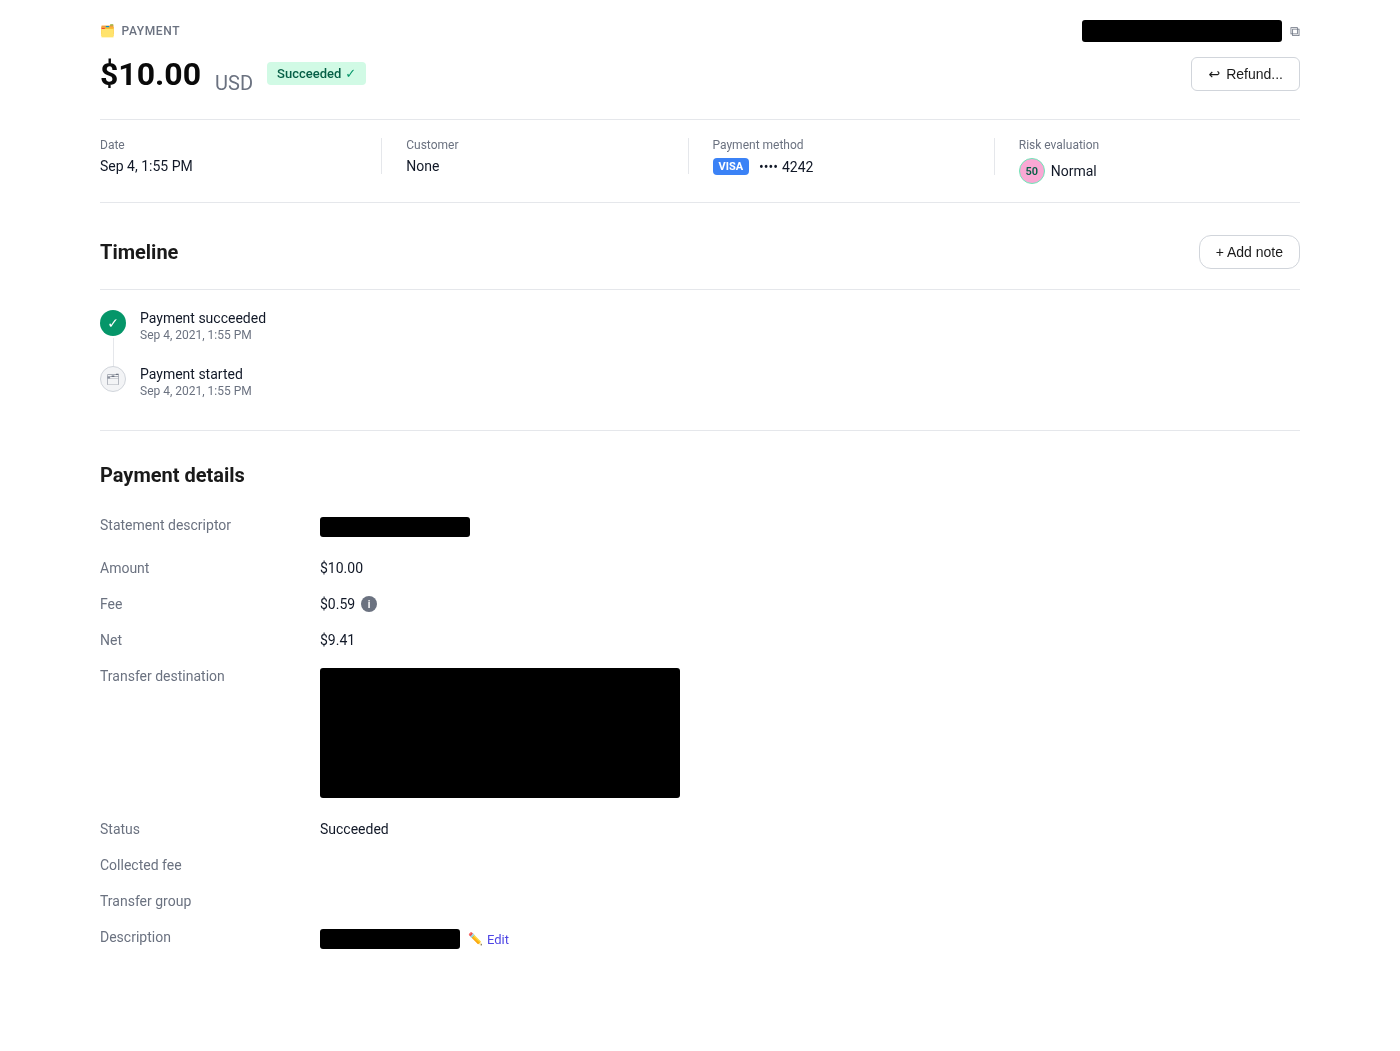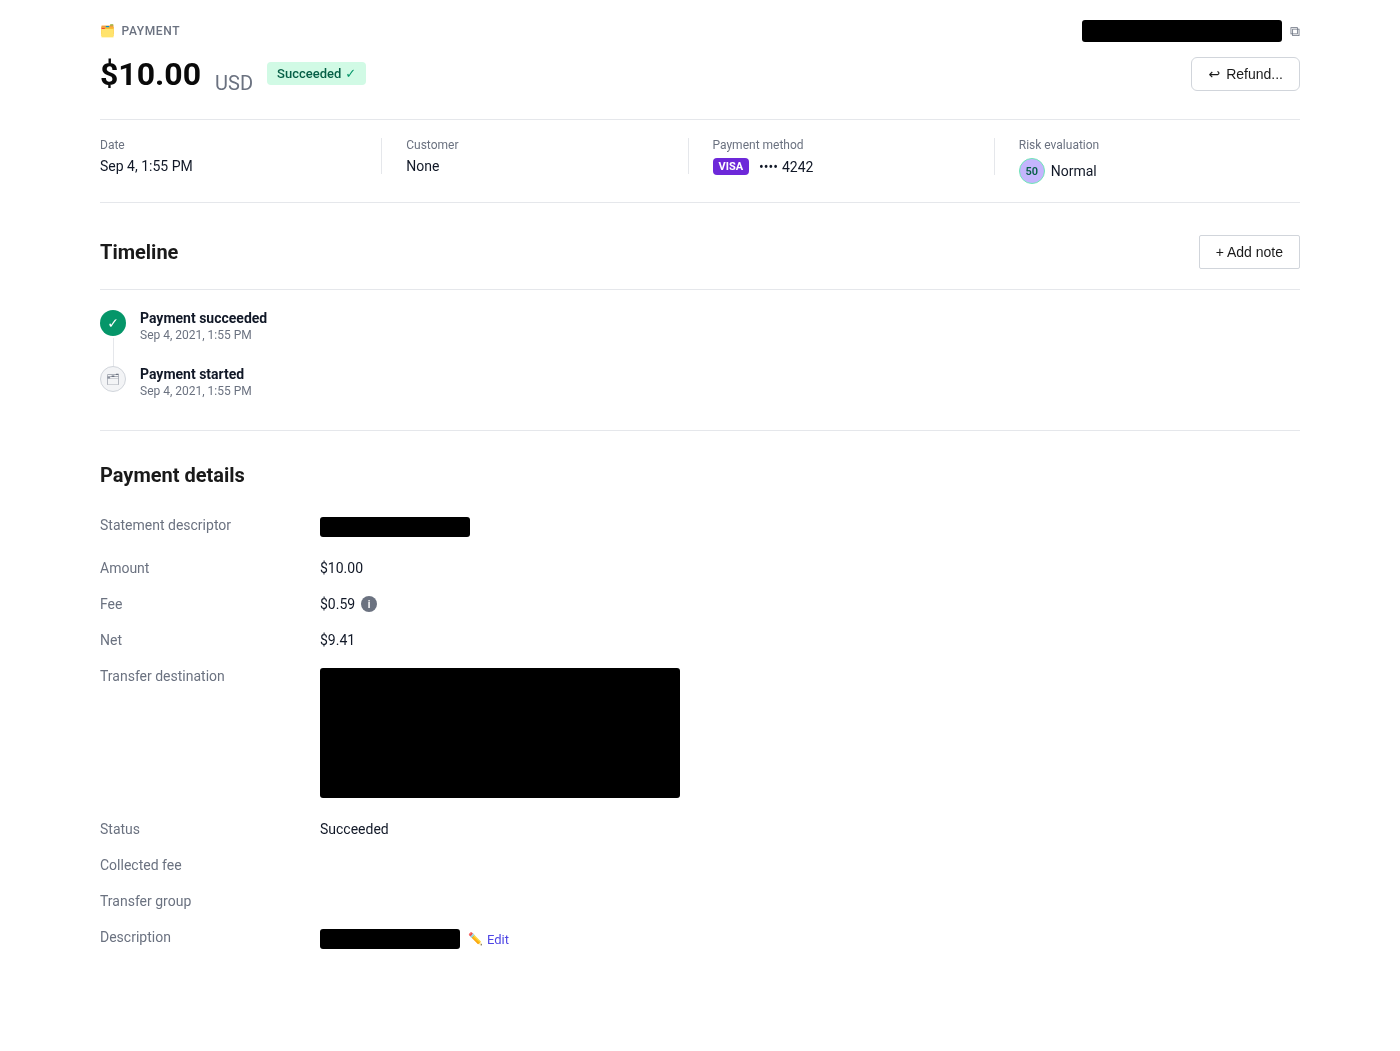--- a/index.html
+++ b/index.html
@@ -118,38 +118,38 @@
       margin-bottom: 6px;
     }
     .info-value {
       font-size: 14px;
       color: #111827;
       font-weight: 400;
     }
     .visa-badge {
       display: inline-flex;
       align-items: center;
-      background: #6d28d9;
+      background: #3b82f6;
       color: #fff;
       border-radius: 4px;
       padding: 2px 6px;
       font-size: 11px;
       font-weight: 700;
       margin-right: 6px;
     }
     .payment-method-val {
       display: flex;
       align-items: center;
       gap: 4px;
     }
     .risk-badge {
       display: inline-flex;
       align-items: center;
       justify-content: center;
-      background: #c4b5fd;
+      background: #f9a8d4;
       color: #065f46;
       border: 1px solid #6ee7b7;
       border-radius: 50%;
       width: 26px;
       height: 26px;
       font-size: 11px;
       font-weight: 600;
       margin-right: 6px;
     }
     .risk-val {
@@ -167,21 +167,21 @@
     .section-title {
       font-size: 20px;
       font-weight: 700;
     }
     .add-note-btn {
       display: flex;
       align-items: center;
       gap: 4px;
       border: 1px solid #d1d5db;
       background: #fff;
-      border-radius: 2px;
+      border-radius: 12px;
       padding: 8px 16px;
       font-size: 14px;
       color: #1a1a1a;
       cursor: pointer;
     }
     .timeline-container {
       border-top: 1px solid #e5e7eb;
       padding-top: 20px;
       margin-bottom: 32px;
     }
@@ -218,21 +218,21 @@
     }
     .timeline-icon.default {
       background: #f3f4f6;
       color: #6b7280;
       border: 1px solid #d1d5db;
       font-size: 11px;
     }
     .timeline-content {}
     .timeline-event-title {
       font-size: 14px;
-      font-weight: 700;
+      font-weight: 400;
       color: #111827;
     }
     .timeline-event-date {
       font-size: 12px;
       color: #6b7280;
       margin-top: 2px;
     }
 
     
     .payment-details-section {

